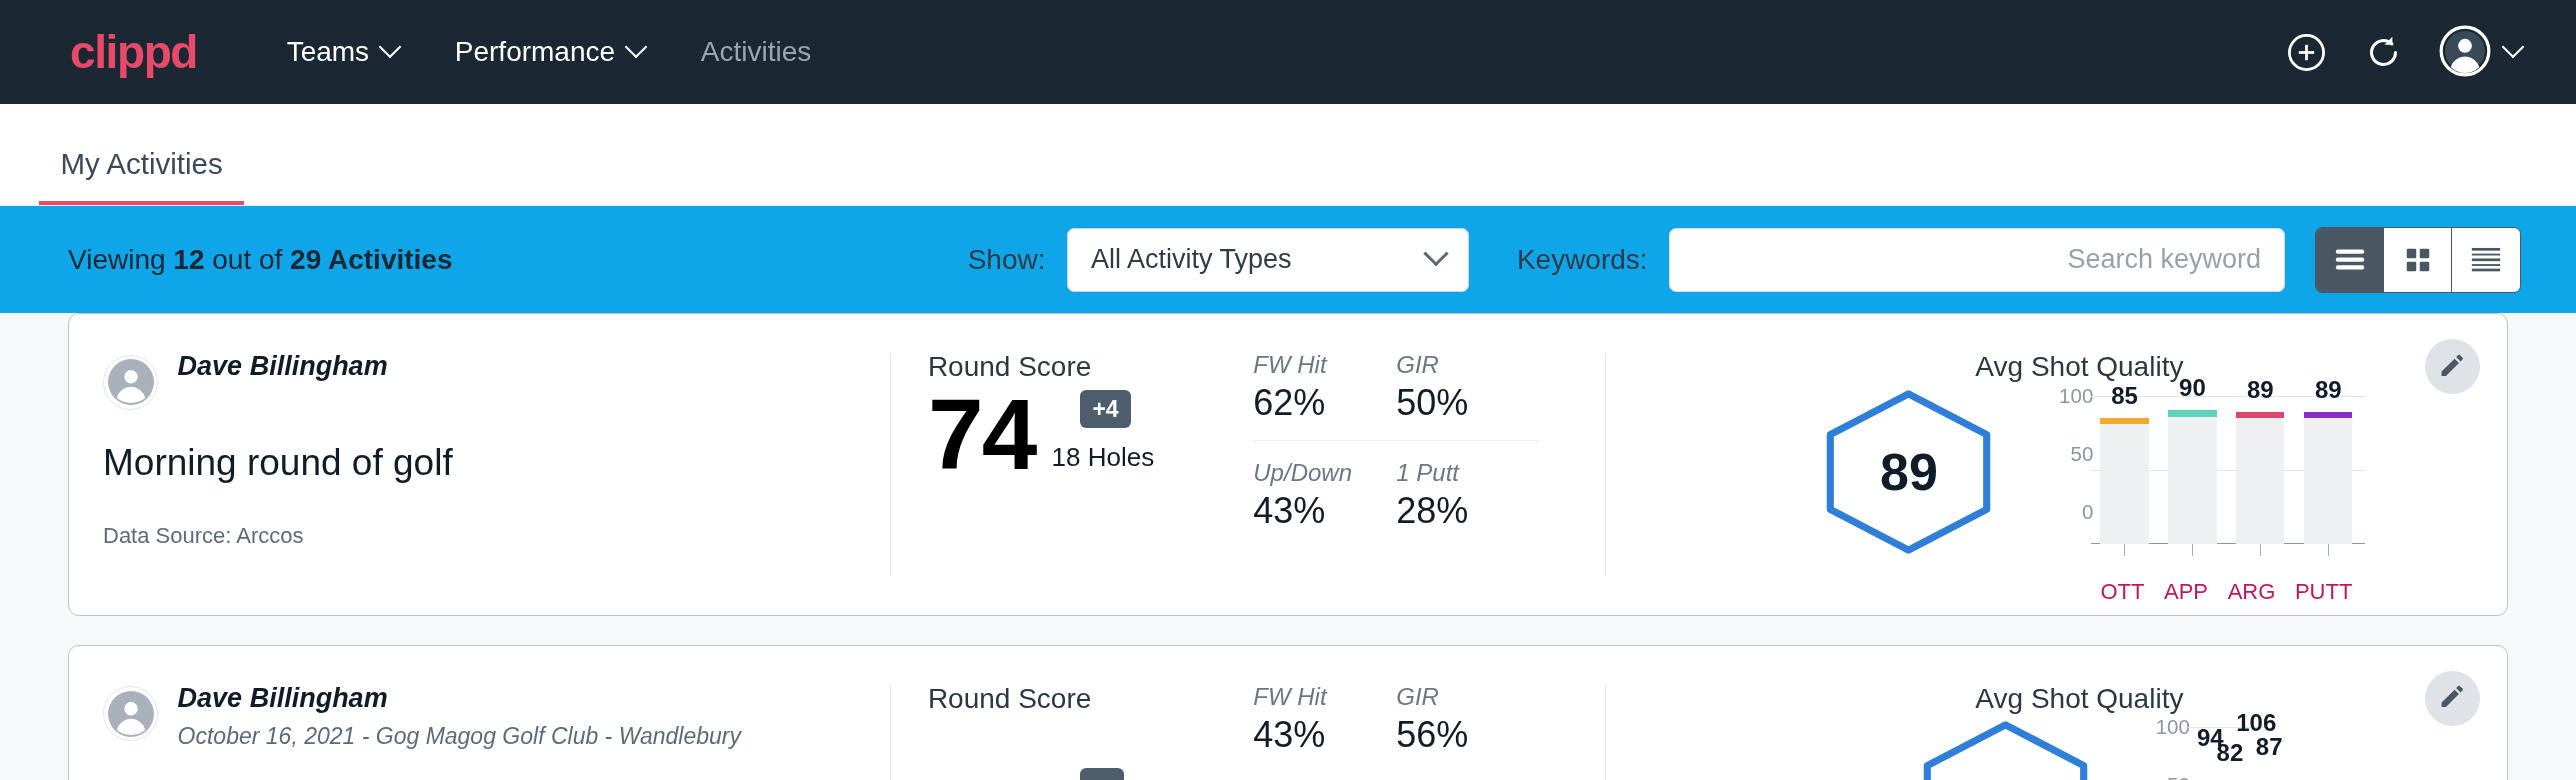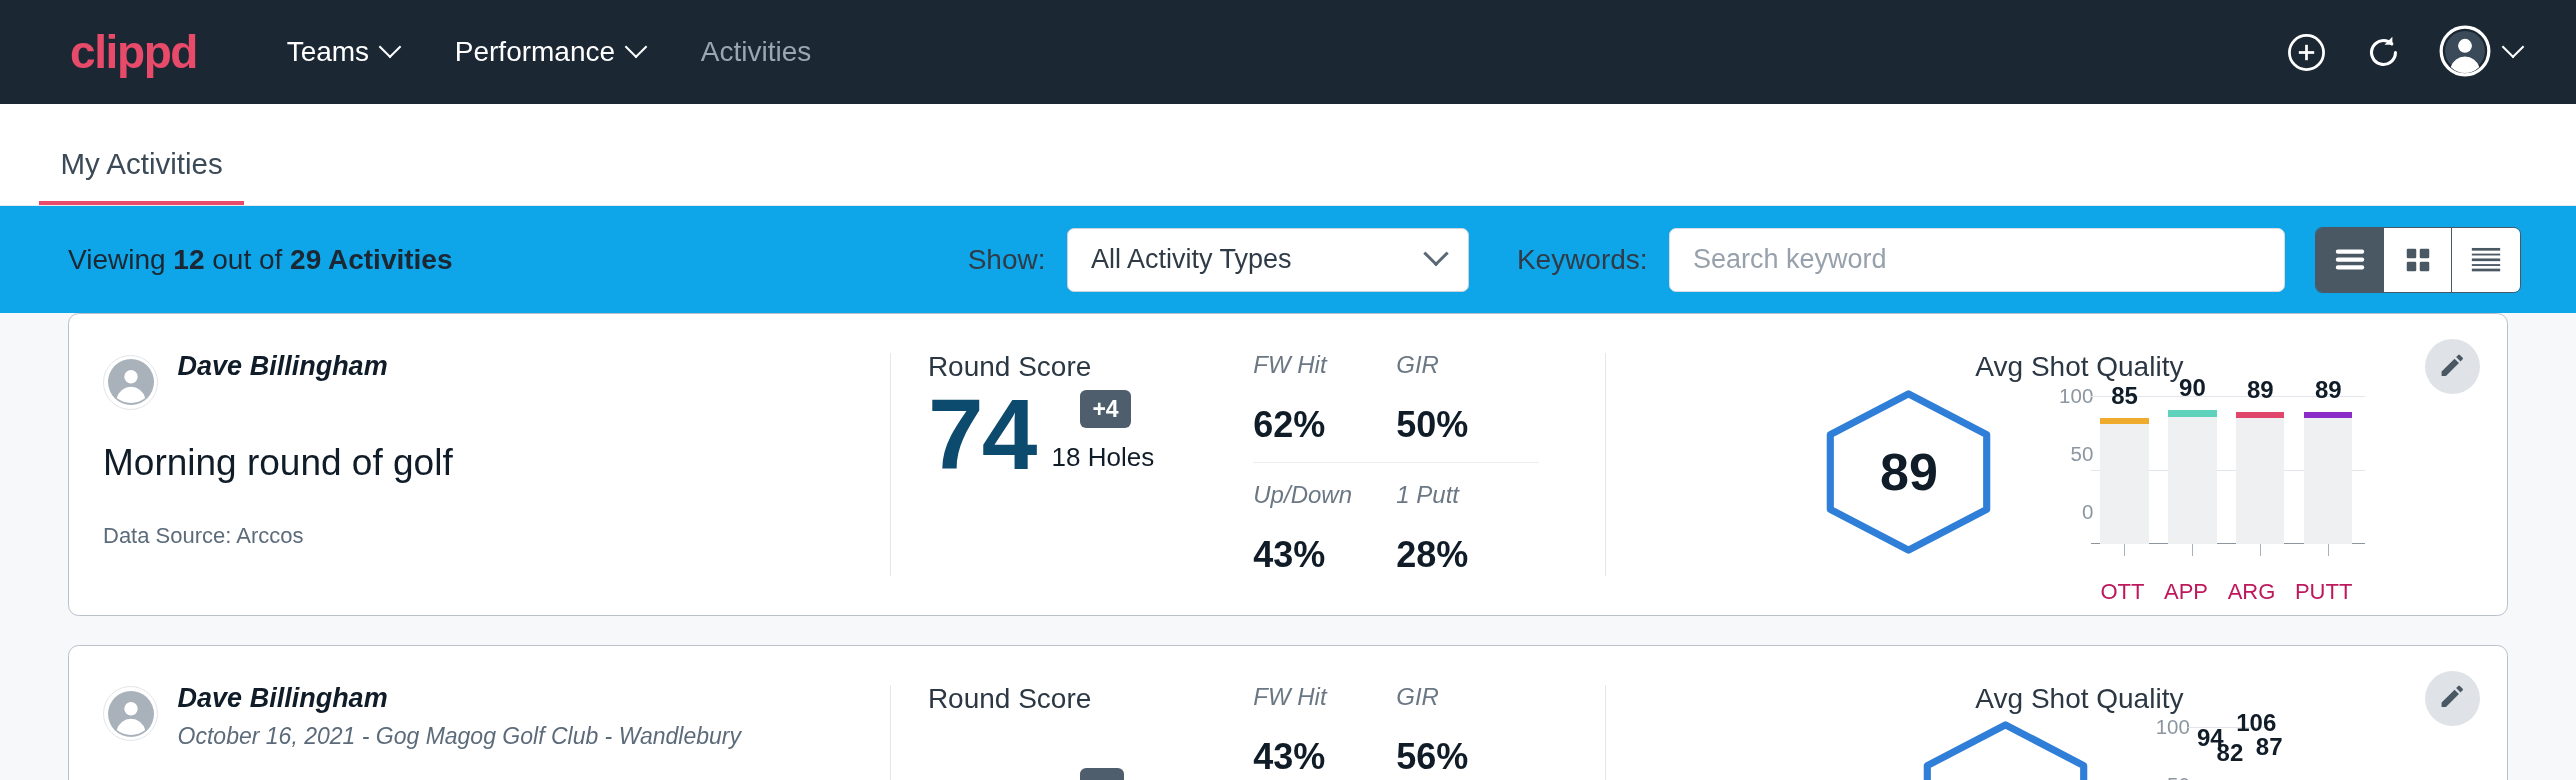--- a/index.html
+++ b/index.html
@@ -138,20 +138,21 @@
     padding: 0 23px;
     margin-right: 30px;
   }
   .search-box input {
     border: 0; outline: 0;
     width: 100%;
     font-size: 27px;
     color: #2f3b47;
     font-family: inherit;
     background: transparent;
+    text-align: right;
   }
   .search-box input::placeholder { color: #97a1ac; }
   .viewtoggle {
     display: flex;
     border: 0.9px solid #4a5864;
     border-radius: 7.1px;
     overflow: hidden;
     height: 66px;
   }
   .vt {
@@ -204,21 +205,21 @@
   .datasrc { font-size: 22px; color: #5c6b7a; margin-top: 39px; }
 
   .vdiv { width: 0.9px; background: #e4e7eb; margin: 39px 0; flex: none; }
 
   .col-score { width: 357px; padding: 37px 0 0 37px; flex: none; }
   .sec-label { font-size: 28px; color: #2b3844; }
   .scorerow { display: flex; align-items: flex-end; margin-top: 3.6px; position: relative; }
   .bignum {
     font-size: 100px;
     font-weight: 700;
-    color: #0c4a6e;
+    color: #000000;
     line-height: 0.95;
     letter-spacing: -1.8px;
   }
   .overbadge {
     background: #4f5e6c;
     color: #ffffff;
     font-size: 23px;
     font-weight: 700;
     border-radius: 6.2px;
     padding: 5.4px 12.5px;
@@ -227,21 +228,21 @@
     top: 3.6px;
   }
   .holes { font-size: 26px; color: #101c28; margin-left: 16px; padding-bottom: 9px; }
 
   .col-stats { width: 357px; padding: 37px 0 0 5.4px; flex: none; }
   .statgrid { display: grid; grid-template-columns: 143px 143px; }
   .statcell { padding-right: 30px; }
   .statcell.top { border-bottom: 1.8px solid #eceff2; padding-bottom: 16px; }
   .statcell.bot { padding-top: 18px; }
   .stat-k { font-size: 24px; color: #6b7884; white-space: nowrap; font-style: italic; }
-  .stat-v { font-size: 36px; font-weight: 700; color: #101c28; margin-top: 25px; }
+  .stat-v { font-size: 36px; font-weight: 400; color: #101c28; margin-top: 3px; }
 
   .col-quality { flex: 1; padding: 37px 0 0 46px; display: flex; flex-direction: column; align-items: center; }
   .quality-body { display: flex; align-items: flex-start; margin-top: 3.6px; }
   .hexwrap { position: relative; width: 187px; height: 170px; flex: none; margin-left: 9px; }
   .hexnum {
     position: absolute; inset: 0;
     display: flex; align-items: center; justify-content: center;
     font-size: 52px; font-weight: 700; color: #101c28;
   }
 

